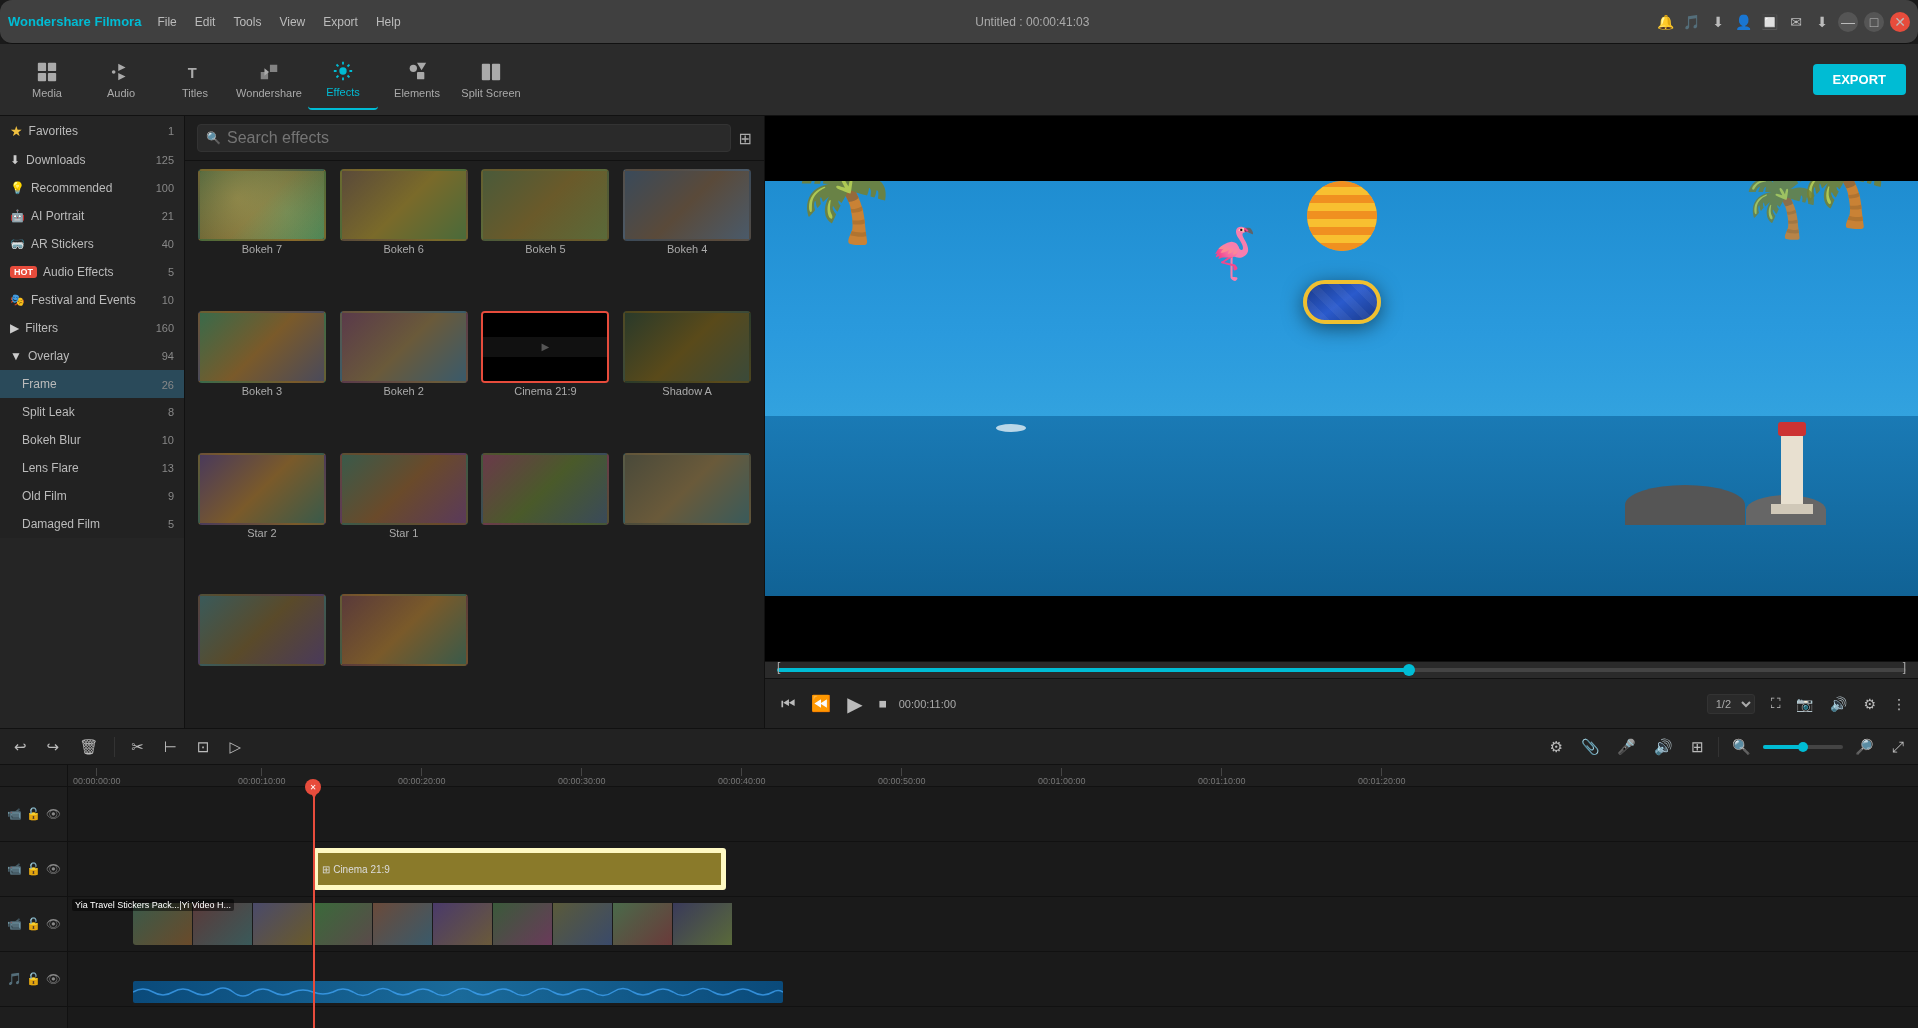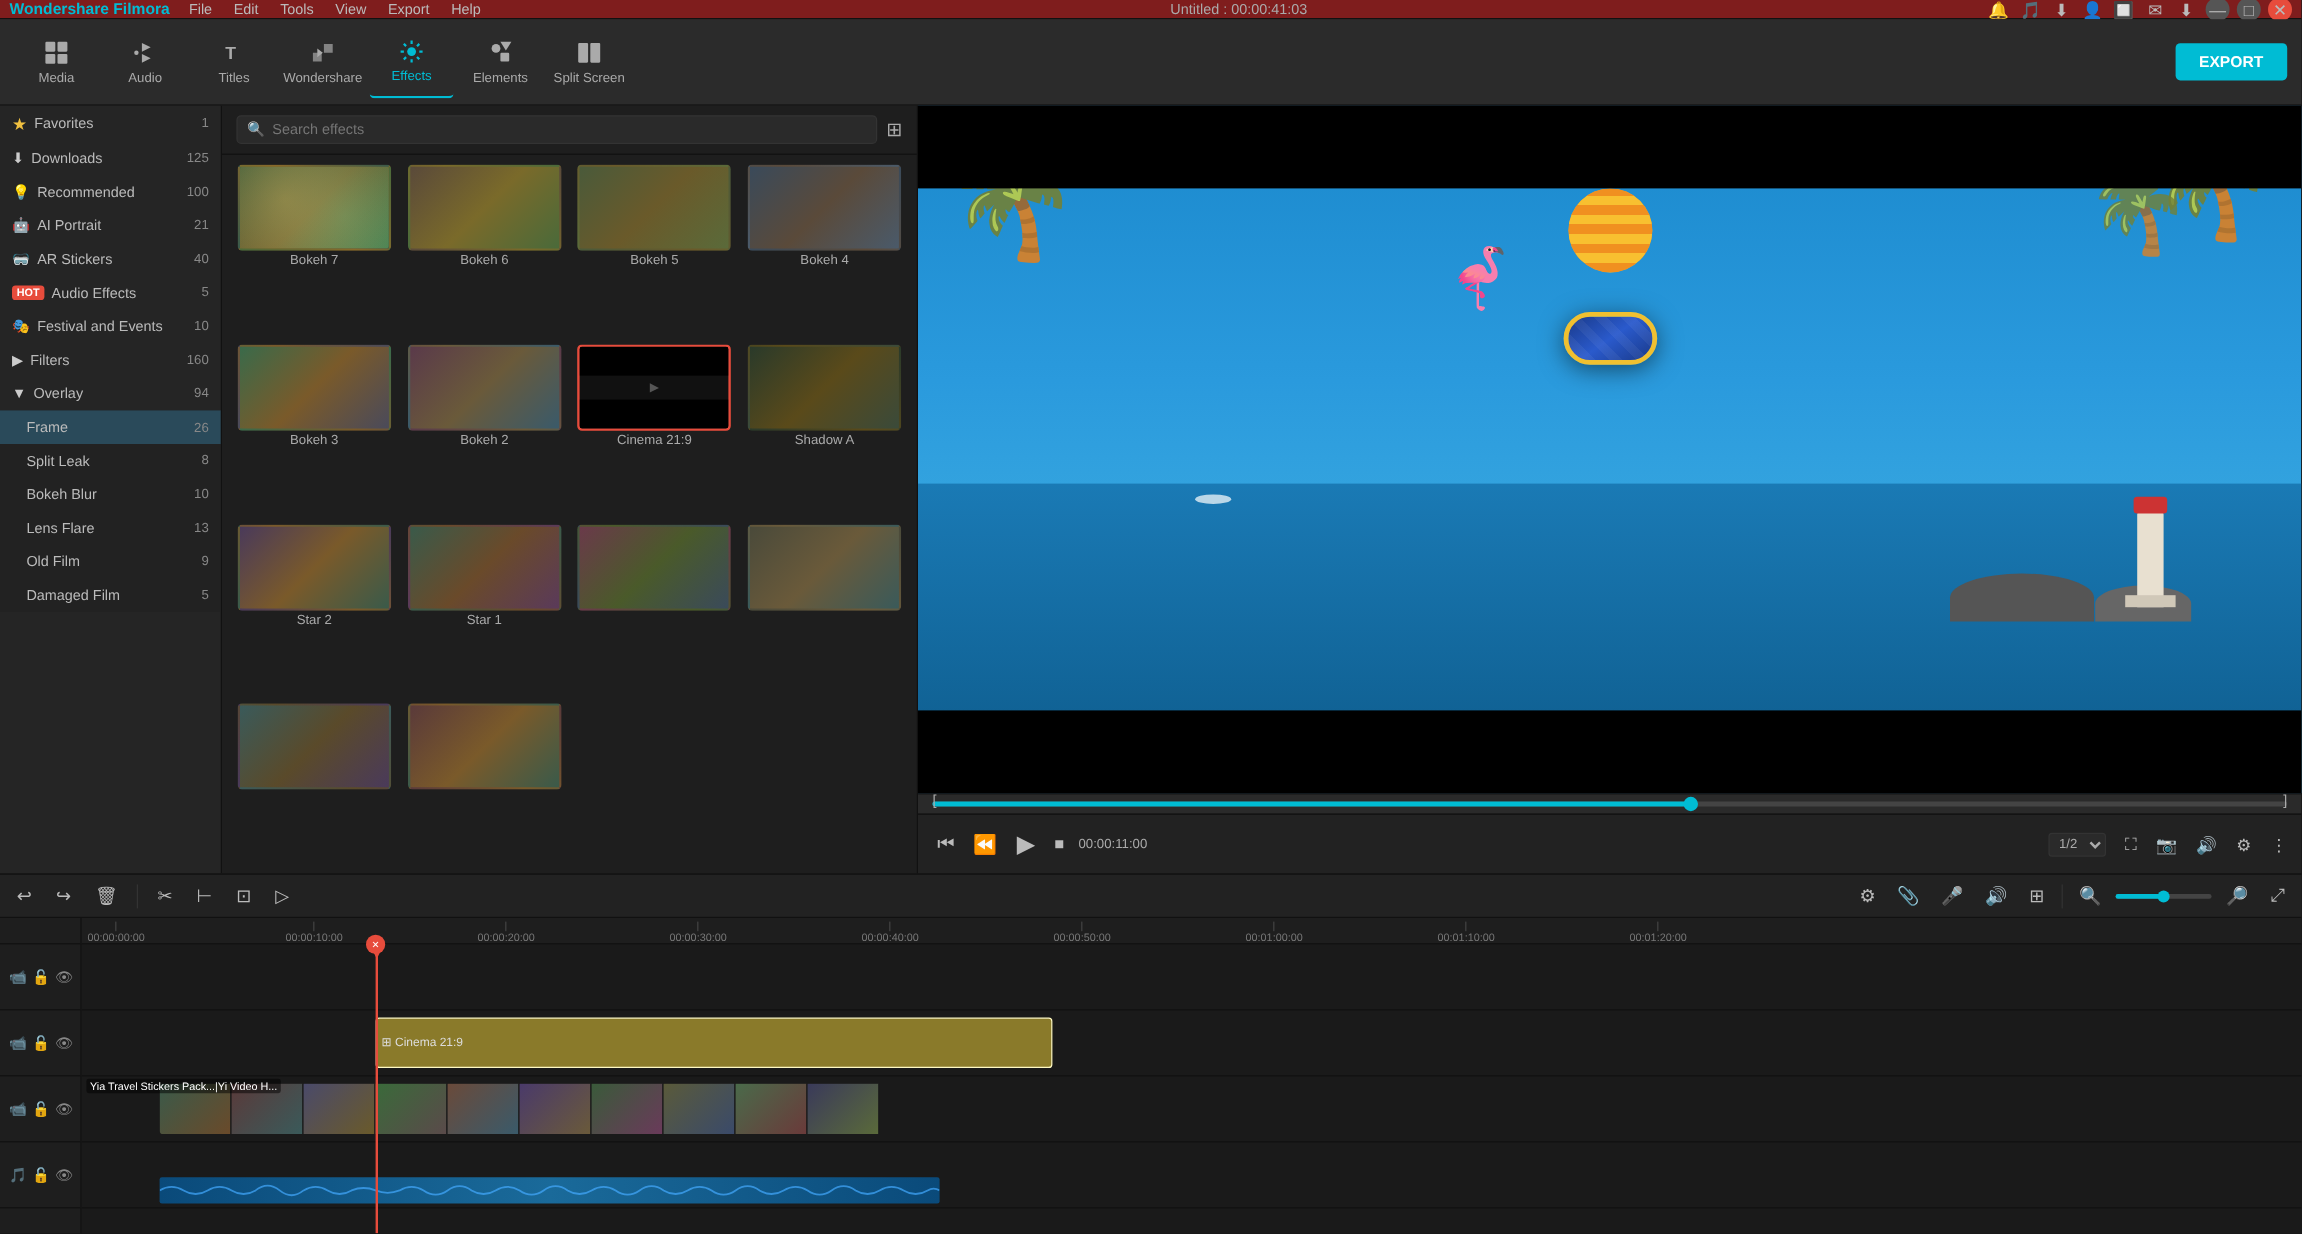--- a/index.html
+++ b/index.html
@@ -1,19 +1,19 @@
 <!DOCTYPE html>
 <html><head>
   <meta charset="utf-8">
   <style>
     * { box-sizing: border-box; margin: 0; padding: 0; }
     body { background: #1a1a1a; color: #ccc; font-family: 'Segoe UI', Arial, sans-serif; font-size: 12px; width: 1918px; height: 1028px; overflow: hidden; display: flex; flex-direction: column; }
 
     
-    .titlebar { height: 16px; background: #7f1d1d; display: flex; align-items: center; justify-content: space-between; padding: 0 8px; border-bottom: 1px solid #111; flex-shrink: 0; }
+    .titlebar { height: 44px; background: #404040; display: flex; align-items: center; justify-content: space-between; padding: 0 8px; border-bottom: 1px solid #111; flex-shrink: 0; border-radius: 12px; }
     .titlebar-left { display: flex; align-items: center; gap: 8px; }
     .titlebar-logo { color: #00bcd4; font-size: 13px; font-weight: bold; }
     .titlebar-menu { display: flex; gap: 2px; }
     .titlebar-menu span { padding: 2px 8px; font-size: 12px; color: #bbb; cursor: pointer; }
     .titlebar-center { color: #aaa; font-size: 12px; }
     .titlebar-right { display: flex; align-items: center; gap: 6px; }
     .titlebar-right span { width: 20px; height: 20px; display: flex; align-items: center; justify-content: center; color: #bbb; cursor: pointer; font-size: 14px; }
     .win-btn { width: 14px; height: 14px; border-radius: 50%; display: flex; align-items: center; justify-content: center; font-size: 10px; cursor: pointer; }
     .win-min { background: #555; color: #bbb; }
     .win-max { background: #555; color: #bbb; }
@@ -40,21 +40,21 @@
     .sidebar-sub { background: #222; }
     .sidebar-sub .sidebar-item { padding-left: 22px; }
     .sidebar-sub .sidebar-item.active { background: #2a4a5a; }
     .hot-badge { background: #e74c3c; color: white; font-size: 9px; padding: 1px 4px; border-radius: 3px; font-weight: bold; }
     .star-icon { color: #f0c040; font-size: 14px; }
 
     
     .effects-panel { width: 580px; background: #1e1e1e; display: flex; flex-direction: column; border-right: 1px solid #111; flex-shrink: 0; }
     .effects-header { padding: 8px 12px; display: flex; align-items: center; gap: 8px; border-bottom: 1px solid #111; }
     .effects-search { flex: 1; background: #2a2a2a; border: 1px solid #333; border-radius: 4px; padding: 4px 8px; color: #bbb; font-size: 12px; display: flex; align-items: center; gap: 6px; }
-    .effects-search input { background: none; border: none; color: #bbb; font-size: 12px; outline: none; flex: 1; }
+    .effects-search input { background: none; border: none; color: #bbb; font-size: 16px; outline: none; flex: 1; }
     .effects-grid-icon { color: #aaa; cursor: pointer; font-size: 16px; }
 
     .effects-grid { display: grid; grid-template-columns: repeat(4, 1fr); gap: 4px; padding: 8px; overflow-y: auto; flex: 1; }
     .effect-item { display: flex; flex-direction: column; align-items: center; cursor: pointer; border-radius: 4px; overflow: hidden; }
     .effect-item.selected .effect-thumb { border: 2px solid #e74c3c; }
     .effect-thumb { width: 128px; height: 72px; border-radius: 4px; border: 2px solid transparent; overflow: hidden; position: relative; }
     .effect-label { font-size: 11px; color: #aaa; padding: 2px 0; text-align: center; }
 
     
     .thumb-bokeh7 { background: linear-gradient(135deg, #4a6a3a 0%, #8a6a2a 50%, #3a5a4a 100%); }
@@ -104,21 +104,21 @@
     .timeline-ruler { height: 22px; background: #1e1e1e; border-bottom: 1px solid #111; position: relative; display: flex; align-items: flex-end; padding-bottom: 2px; }
     .ruler-mark { position: absolute; bottom: 0; display: flex; flex-direction: column; align-items: center; }
     .ruler-mark-line { width: 1px; background: #444; }
     .ruler-mark-label { font-size: 9px; color: #777; white-space: nowrap; }
     .timeline-track { height: 55px; border-bottom: 1px solid #111; position: relative; }
     .timeline-playhead { position: absolute; top: 0; bottom: 0; width: 2px; background: #e74c3c; left: 245px; z-index: 10; pointer-events: none; }
     .timeline-playhead::before { content: ''; position: absolute; top: 0; left: -5px; width: 12px; height: 12px; background: #e74c3c; clip-path: polygon(0 0, 100% 0, 50% 100%); }
 
     
     .clip { position: absolute; top: 6px; height: 42px; border-radius: 3px; overflow: hidden; display: flex; align-items: center; cursor: pointer; }
-    .clip-cinema { left: 245px; width: 564px; background: #8a7a2a; border: 1px solid #fef9c3; }
+    .clip-cinema { left: 245px; width: 413px; background: #8a7a2a; border: 5px solid #fef9c3; }
     .clip-cinema-label { color: #ddd; font-size: 10px; padding: 2px 4px; white-space: nowrap; overflow: hidden; }
 
     
     .playhead-marker { width: 16px; height: 16px; background: #e74c3c; border-radius: 50%; position: absolute; top: -8px; left: 237px; z-index: 20; display: flex; align-items: center; justify-content: center; cursor: pointer; }
     .playhead-marker::after { content: '✕'; font-size: 8px; color: white; }
 
     
     .surfing-scene { width: 100%; height: 100%; position: relative; background: linear-gradient(180deg, #1a6a9a 0%, #2a8acc 30%, #3a9add 60%, #4aaaee 100%); }
 
     

